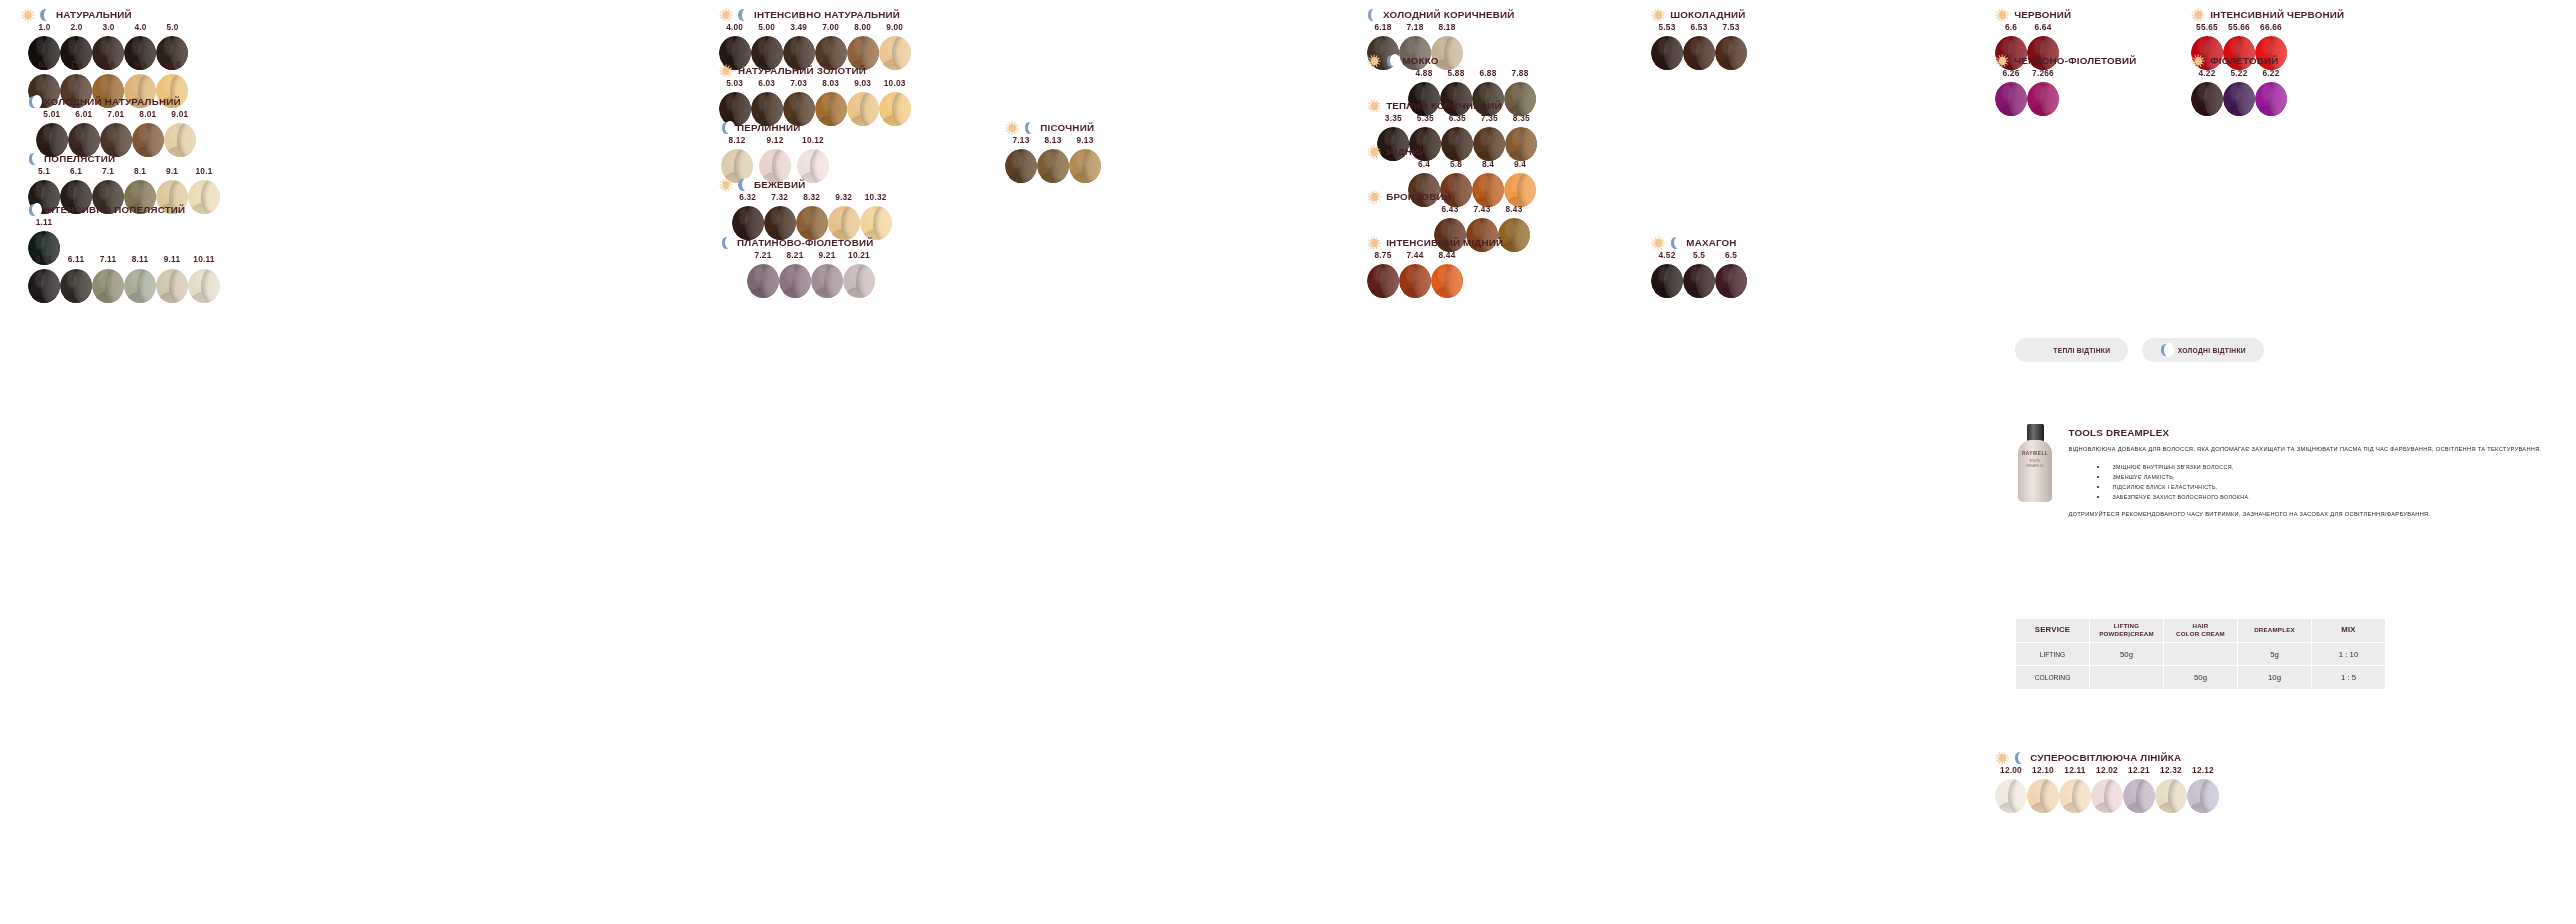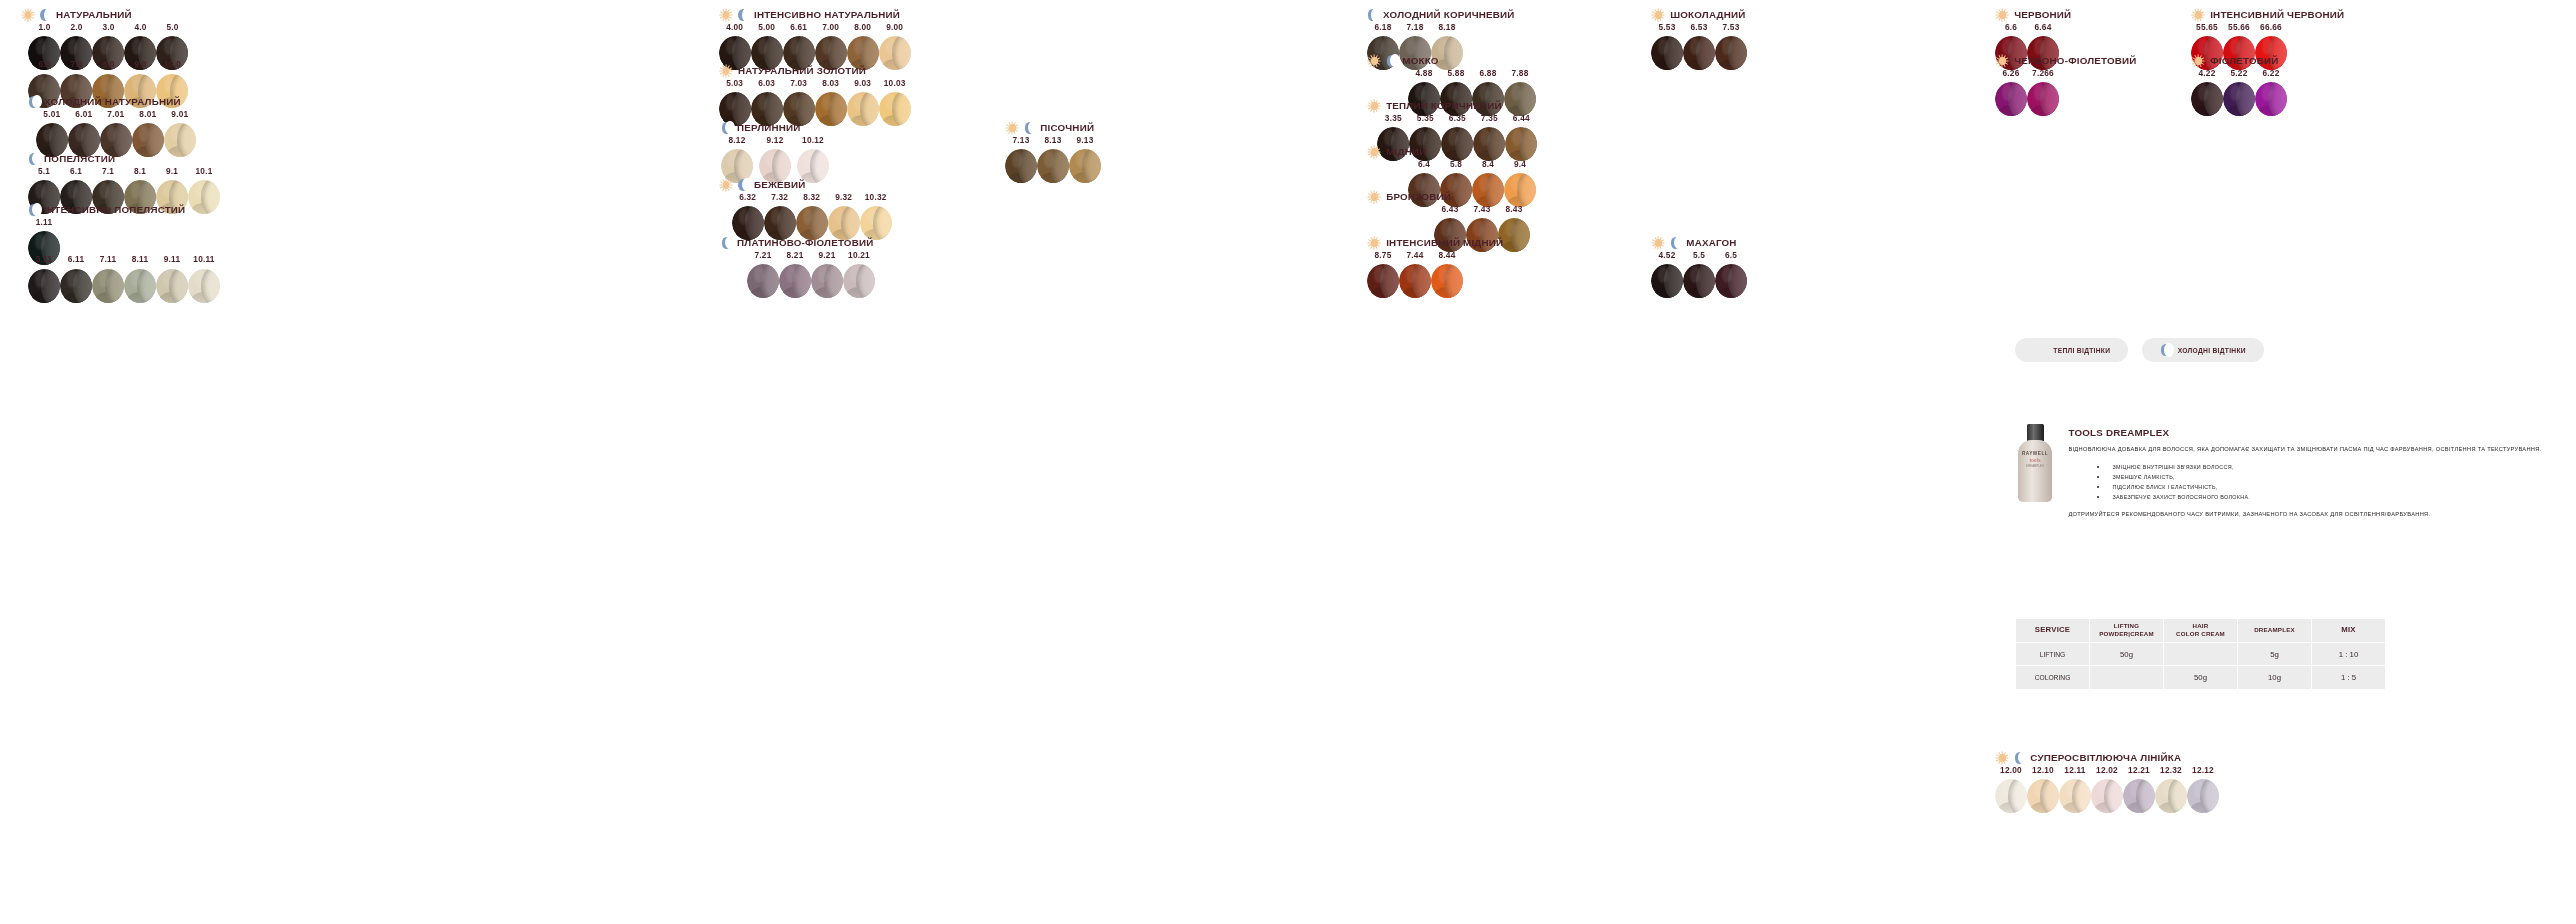--- a/index.html
+++ b/index.html
@@ -512,21 +512,21 @@
           <div class="sw">
             <div class="code">5.00</div>
             <div class="oval">
               <div class="base" style="background: rgb(47, 32, 22);"></div>
               <div class="lowlight" style="background: linear-gradient(rgb(40, 28, 19), rgb(47, 32, 22));"></div>
               <div class="swirl" style="background: linear-gradient(90deg, rgb(76, 63, 55), rgb(109, 99, 92));"></div>
               <div class="gloss"></div>
             </div>
           </div>
           <div class="sw">
-            <div class="code">6.61</div>
+            <div class="code">3.49</div>
             <div class="oval">
               <div class="base" style="background: rgb(60, 42, 29);"></div>
               <div class="lowlight" style="background: linear-gradient(rgb(52, 36, 25), rgb(60, 42, 29));"></div>
               <div class="swirl" style="background: linear-gradient(90deg, rgb(87, 72, 61), rgb(119, 106, 97));"></div>
               <div class="gloss"></div>
             </div>
           </div>
           <div class="sw">
             <div class="code">7.00</div>
             <div class="oval">
@@ -1036,21 +1036,21 @@
           <div class="sw">
             <div class="code">7.35</div>
             <div class="oval">
               <div class="base" style="background: rgb(83, 53, 31);"></div>
               <div class="lowlight" style="background: linear-gradient(rgb(71, 46, 27), rgb(83, 53, 31));"></div>
               <div class="swirl" style="background: linear-gradient(90deg, rgb(107, 81, 62), rgb(135, 114, 98));"></div>
               <div class="gloss"></div>
             </div>
           </div>
           <div class="sw">
-            <div class="code">6.44</div>
+            <div class="code">8.35</div>
             <div class="oval">
               <div class="base" style="background: rgb(133, 90, 47);"></div>
               <div class="lowlight" style="background: linear-gradient(rgb(114, 77, 40), rgb(133, 90, 47));"></div>
               <div class="swirl" style="background: linear-gradient(90deg, rgb(150, 113, 76), rgb(170, 140, 109));"></div>
               <div class="gloss"></div>
             </div>
           </div>
         </div>
       </div>
       <div class="fam" style="left: 23px; top: 144px;">

